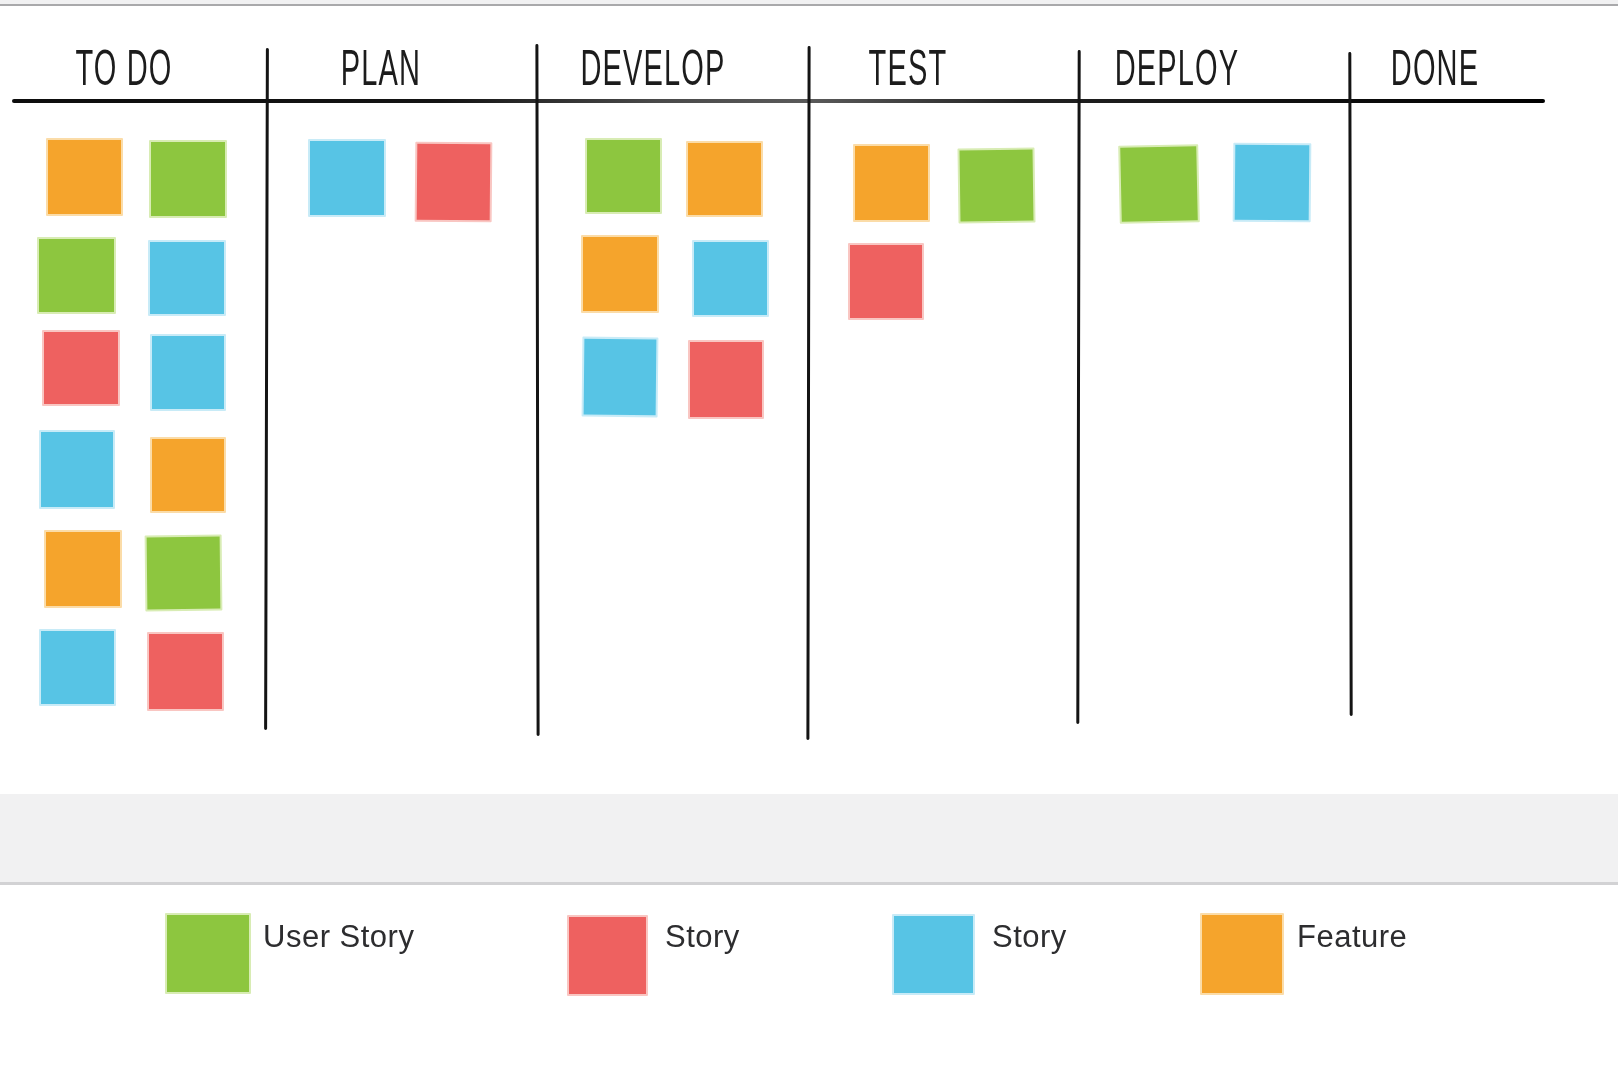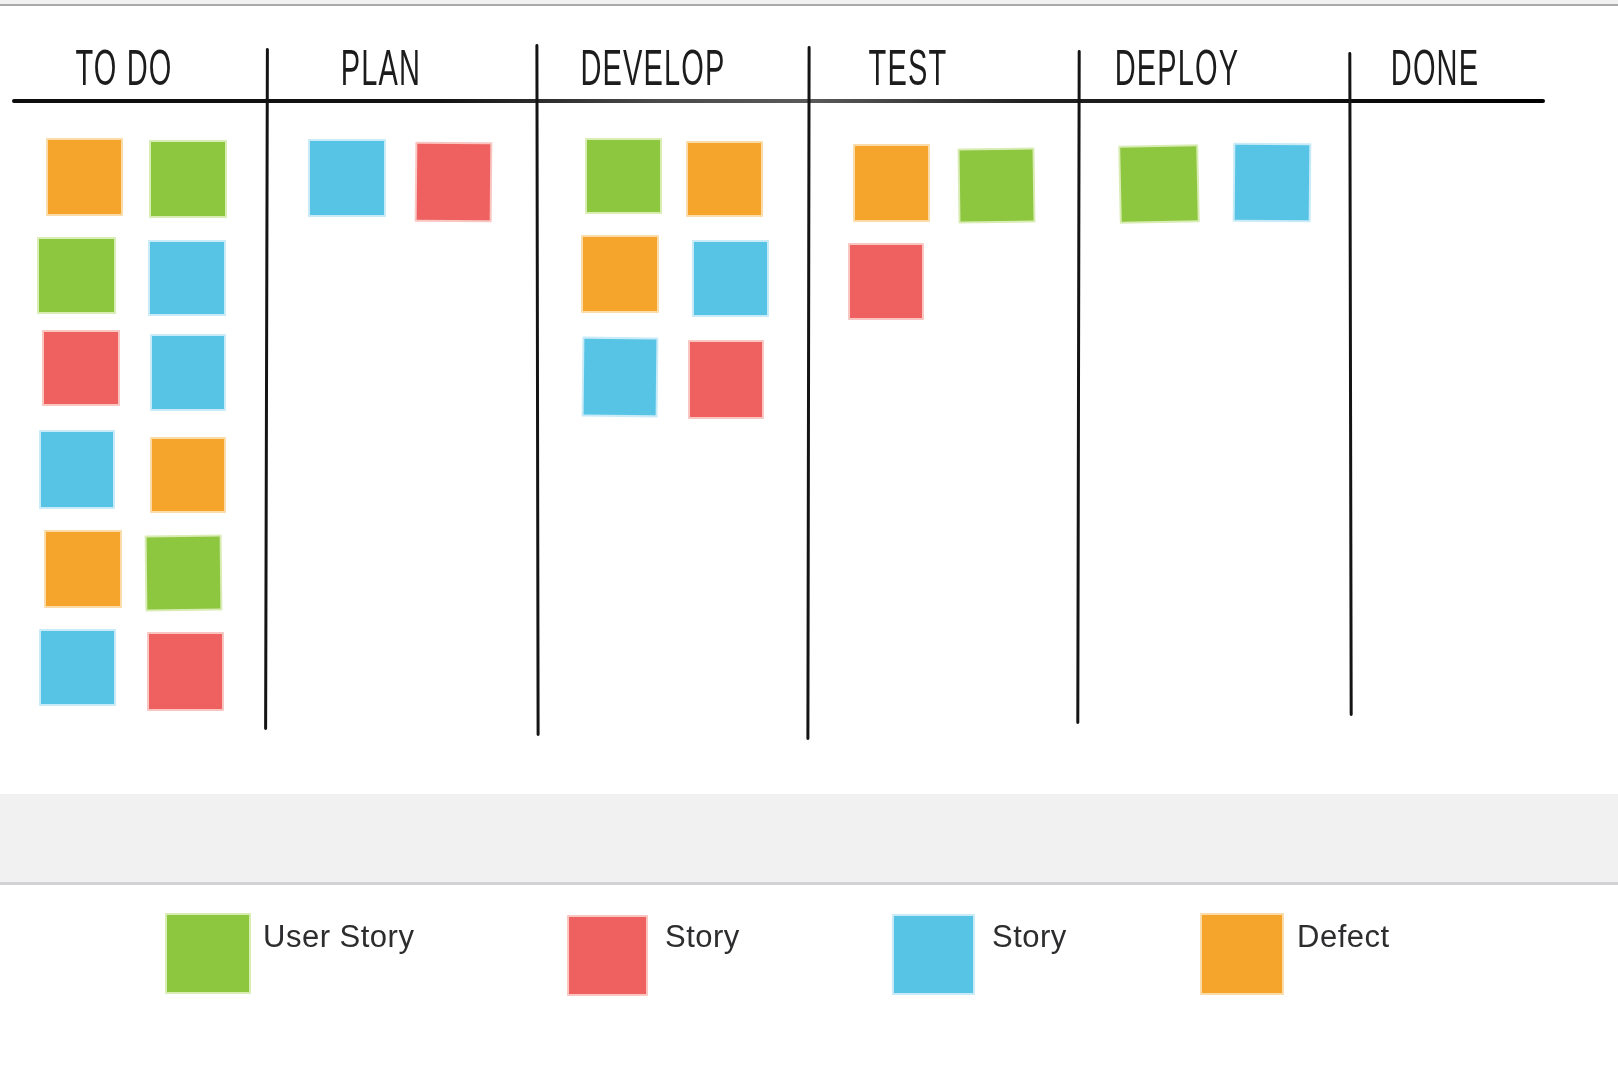--- a/index.html
+++ b/index.html
@@ -103,15 +103,15 @@
   <div class="legend-item" style="left:567px">
     <div class="legend-swatch" style="left: 0px; top: 29px; width: 77px; height: 77px; background: rgb(238, 97, 96); border: 2px solid rgb(249, 198, 194);"></div>
     <div class="legend-label" style="left:98px">Story</div>
   </div>
   <div class="legend-item" style="left:892px">
     <div class="legend-swatch" style="left: 0px; top: 28px; width: 79px; height: 77px; background: rgb(87, 196, 229); border: 2px solid rgb(200, 235, 247);"></div>
     <div class="legend-label" style="left:100px">Story</div>
   </div>
   <div class="legend-item" style="left:1200px">
     <div class="legend-swatch" style="left: 0px; top: 27px; width: 80px; height: 78px; background: rgb(245, 164, 44); border: 2px solid rgb(251, 220, 168);"></div>
-    <div class="legend-label" style="left:97px">Defect</div>
+    <div class="legend-label" style="left:97px">Feature</div>
   </div>
 </div>
 
 </body></html>

